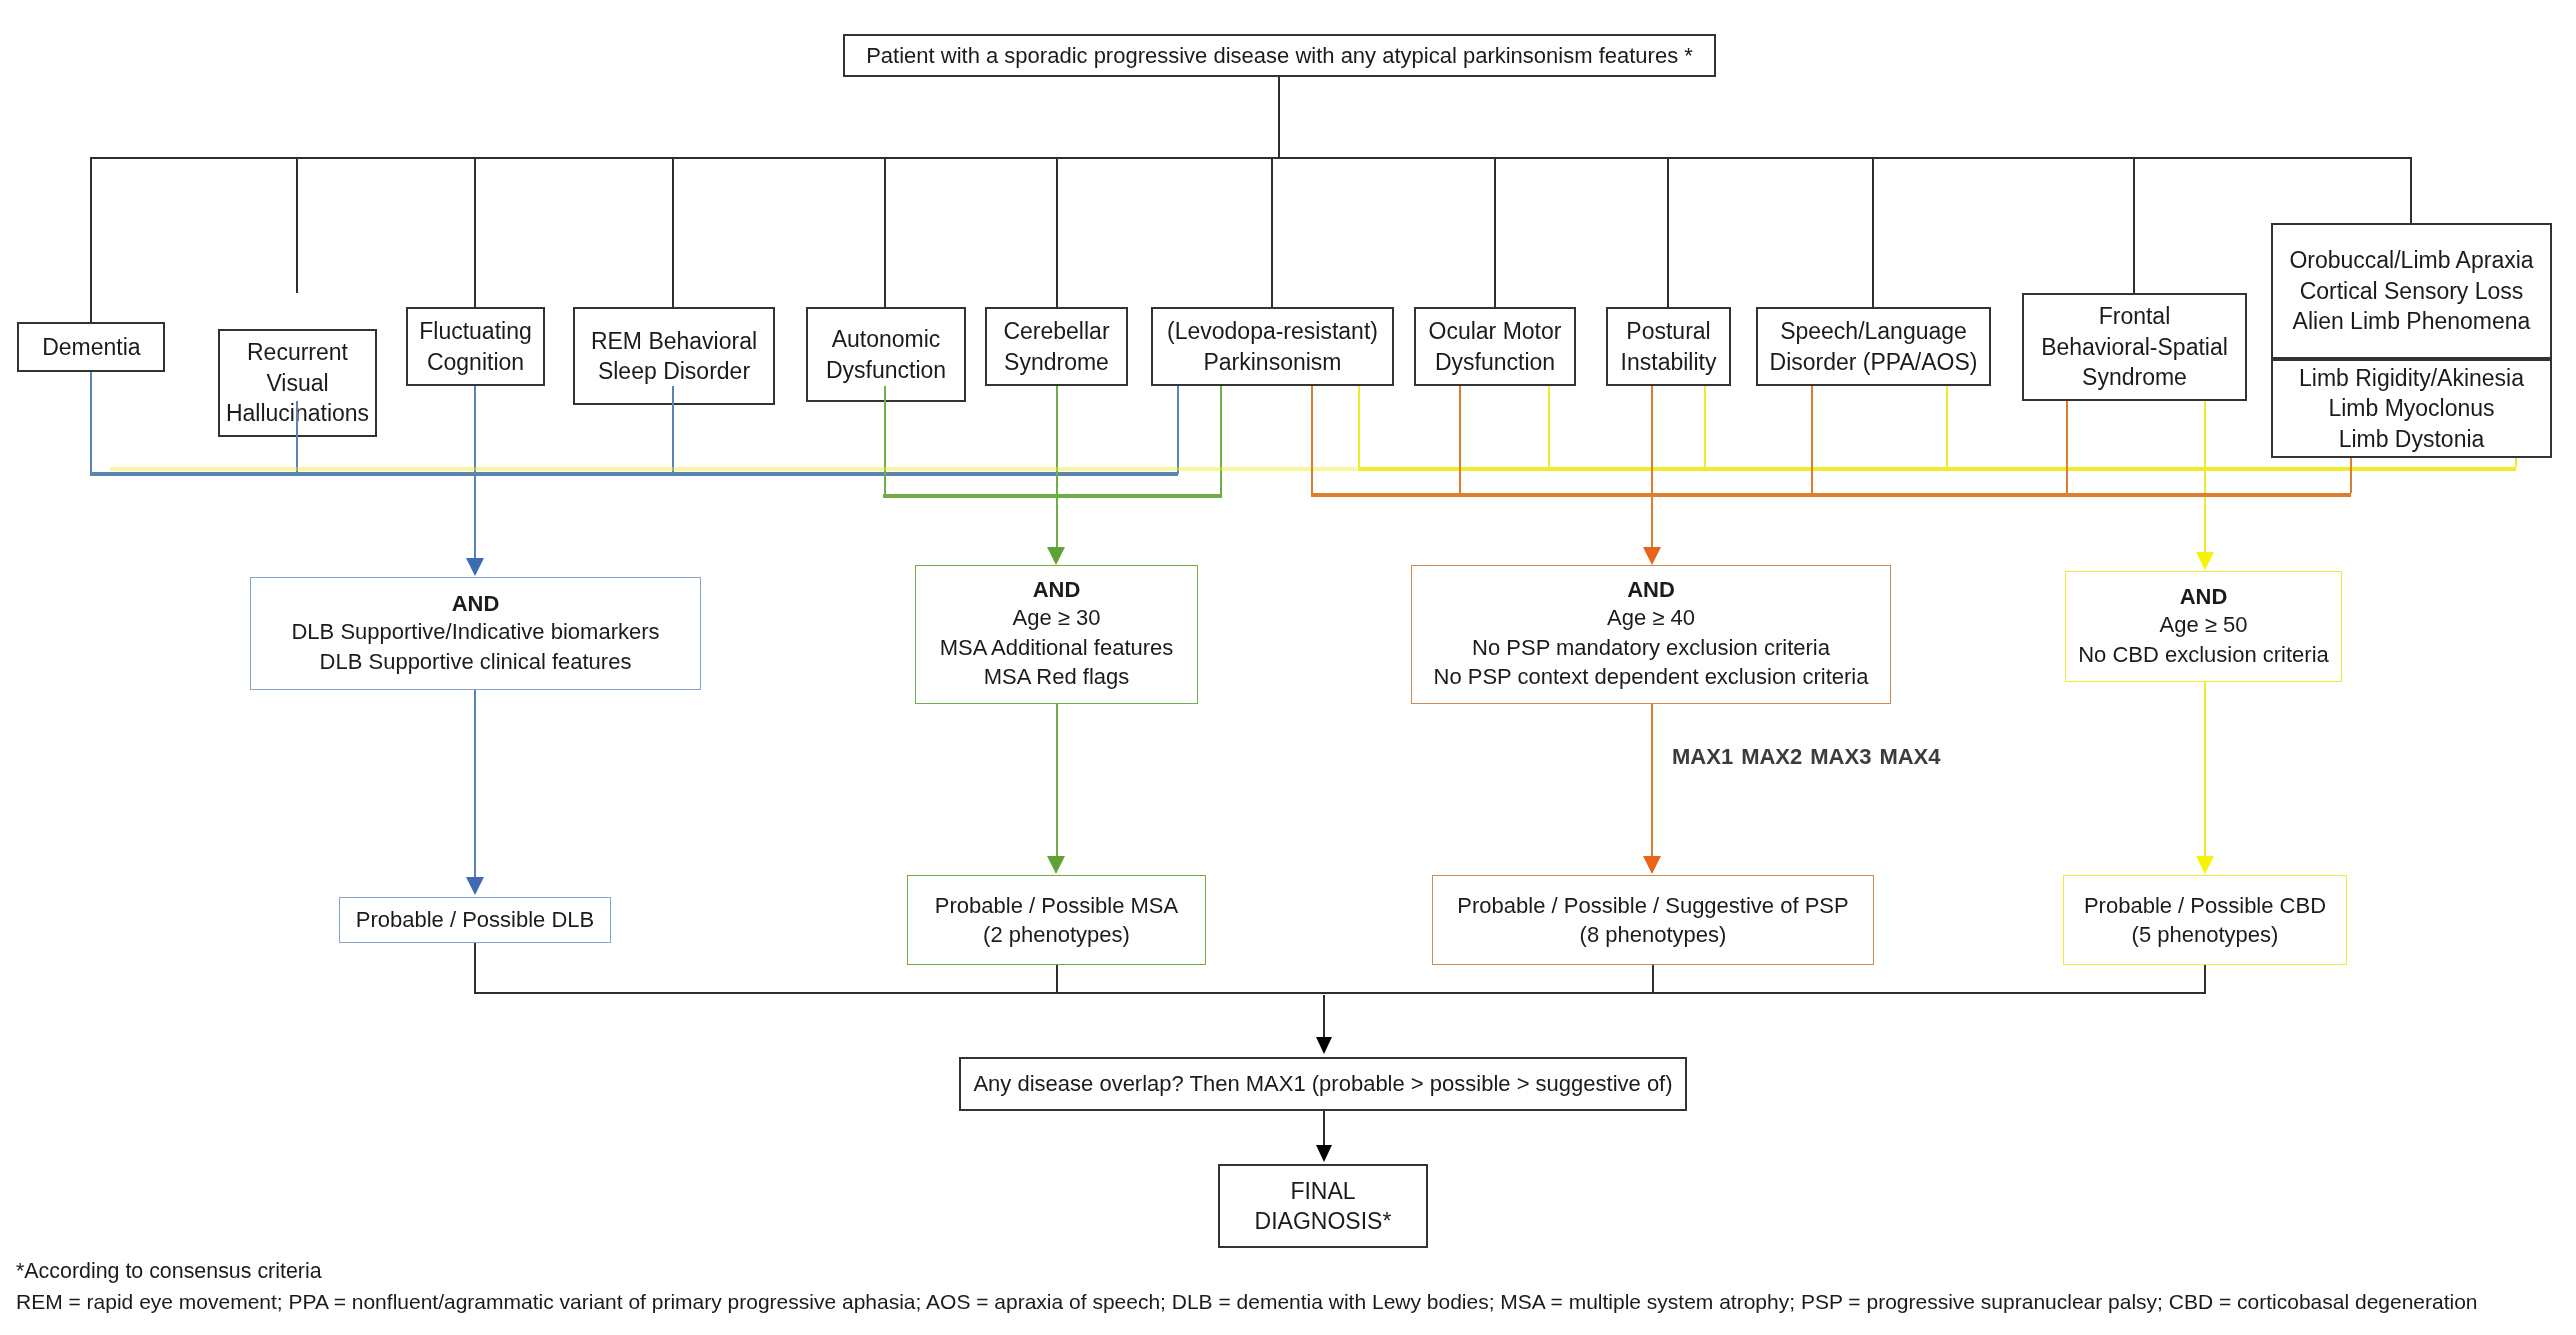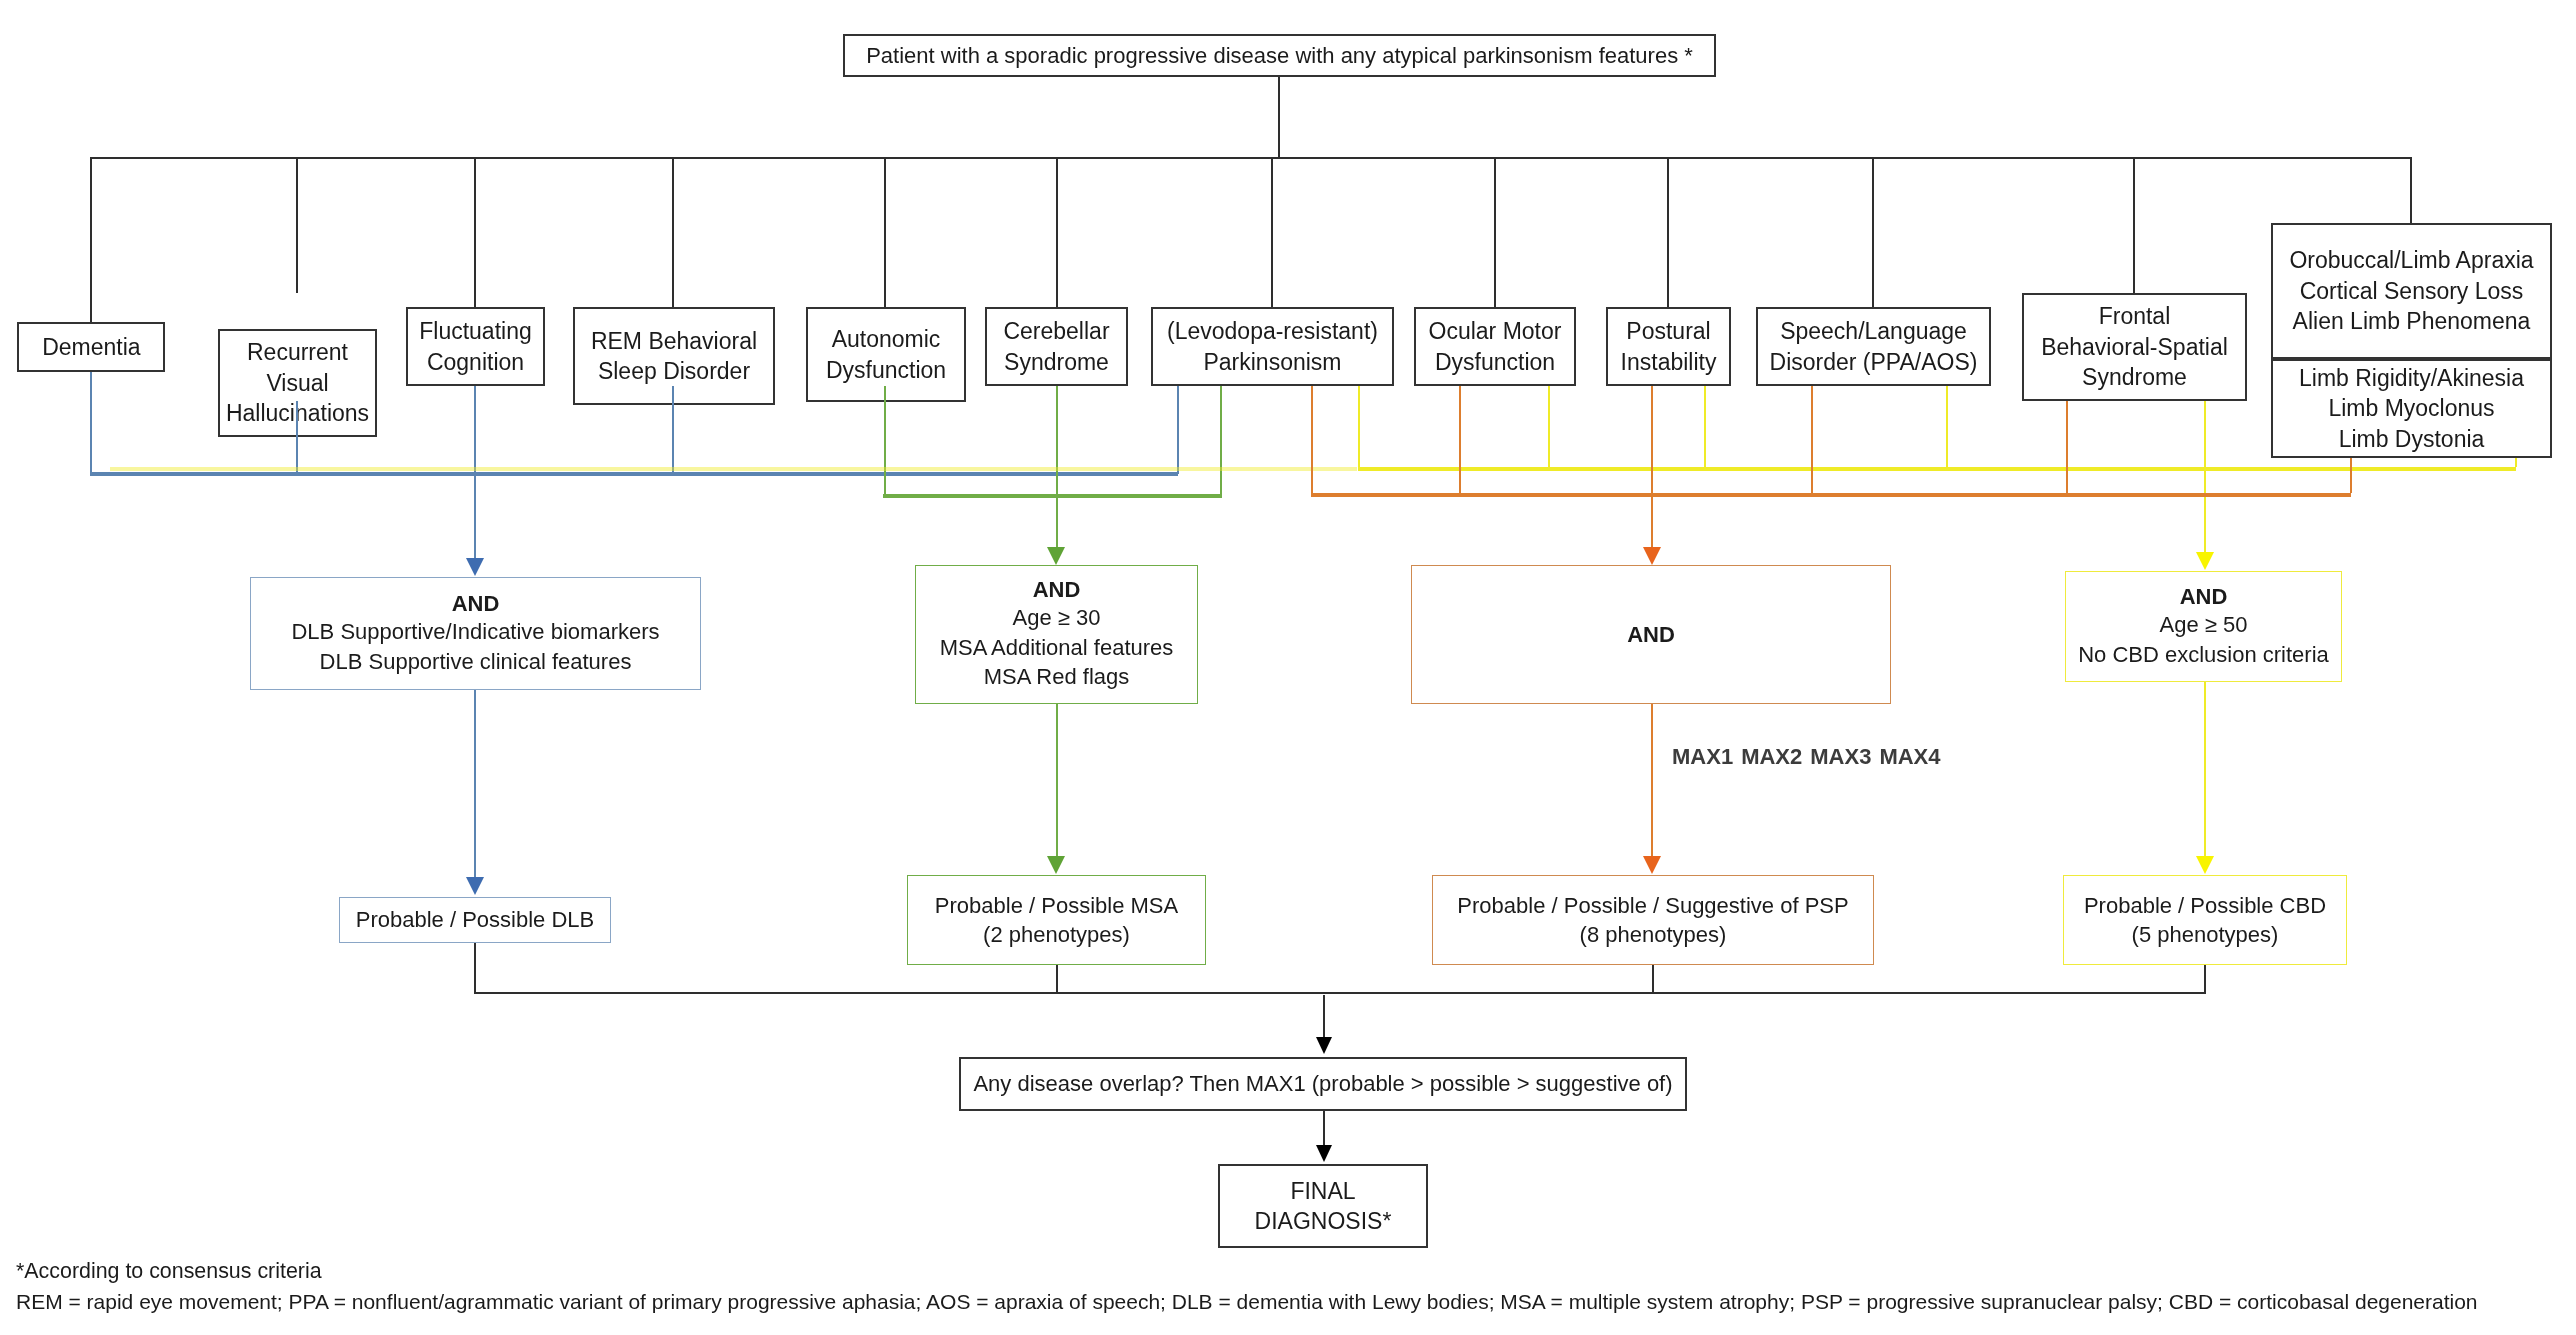--- a/index.html
+++ b/index.html
@@ -153,20 +153,23 @@
     <div class="inner">
       <span class="and-label">AND</span>
       <span class="and-body">Age ≥ 30
 MSA Additional features
 MSA Red flags</span>
     </div>
   </div>
   <div class="box andbox b-psp" style="left:1411px;top:565px;width:480px;height:139px;">
     <div class="inner">
       <span class="and-label">AND</span>
+      <span class="and-body">Age ≥ 40
+No PSP mandatory exclusion criteria
+No PSP context dependent exclusion criteria</span>
     </div>
   </div>
   <div class="box andbox b-cbd" style="left:2065px;top:571px;width:277px;height:111px;">
     <div class="inner">
       <span class="and-label">AND</span>
       <span class="and-body">Age ≥ 50
 No CBD exclusion criteria</span>
     </div>
   </div>
 

